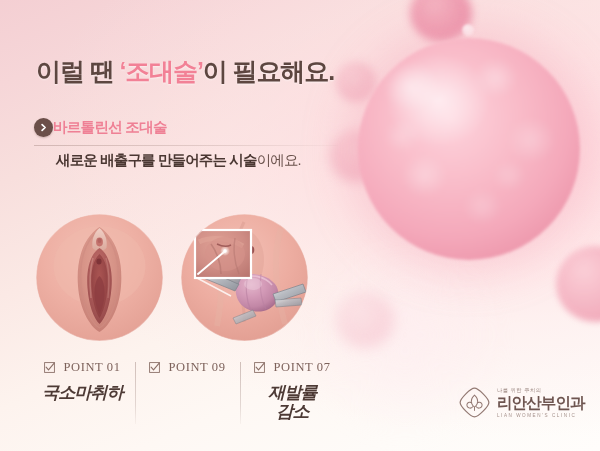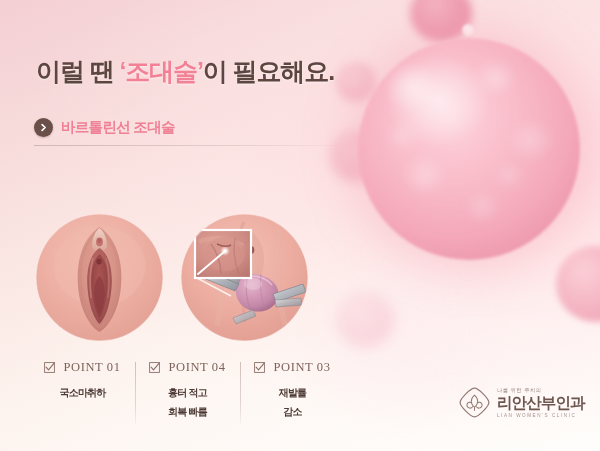--- a/index.html
+++ b/index.html
@@ -95,21 +95,21 @@
     position:absolute; left:36px; top:55px;
     font-size:25px; font-weight:bold;
     color:#5d4640; letter-spacing:-1.1px;
     white-space:nowrap;
     text-shadow:0 1px 2px rgba(255,255,255,0.55);
   }
   .headline .hl-accent { color:#f28196; }
 
   .subrow {
     position:absolute; left:34px; top:118px;
-    display:flex; align-items:center; gap:8px;
+    display:flex; align-items:center; gap:0;
     white-space:nowrap;
   }
   .arrow-badge {
     width:19px; height:19px; border-radius:50%;
     background:#6b4f49;
     display:flex; align-items:center; justify-content:center;
     flex:none;
     box-shadow:0 1px 2px rgba(120,90,85,0.35);
   }
   .arrow-badge svg { display:block; }
@@ -166,22 +166,22 @@
   }
   .point-head {
     display:flex; align-items:center; gap:8px;
     font-family:"Liberation Serif", serif;
     font-size:12.5px; letter-spacing:0.6px;
     color:#7d625b;
     margin-bottom:8px;
   }
   .chk { width:11px; height:11px; flex:none; display:block; }
   .point-body {
-    font-size:10px; font-weight:bold; color:#4d3a35;
-    line-height:19px; text-align:center; letter-spacing:-0.8px;
+    font-size:17px; font-weight:bold; color:#4d3a35;
+    line-height:19px; text-align:center; letter-spacing:-0.8px;font-style:italic;
   }
 
   
   .logo {
     position:absolute; left:458px; top:386px;
     display:flex; align-items:center; gap:6px;
   }
   .logo-mark { width:33px; height:33px; flex:none; display:block; opacity:.92; }
   .logo-text { display:flex; flex-direction:column; }
   .logo-tag {
@@ -220,20 +220,21 @@
         <svg width="11" height="11" viewBox="0 0 11 11" aria-hidden="true">
           <path d="M4.1 2.6 L7.1 5.5 L4.1 8.4" fill="none" stroke="#ffffff" stroke-width="1.7" stroke-linecap="round" stroke-linejoin="round"></path>
         </svg>
       </span>
       <span class="sub-ko">바르톨린선 조대술</span>
     </div>
 
     <div class="divider-h"></div>
 
     <div class="desc">
+      <div class="desc-l2"><span class="d-bold">새로운 배출구를 만들어주는 시술</span><span class="d-thin">이에요.</span></div>
     </div>
 
     <div class="illus illus-left">
       <svg viewBox="0 0 127 127" aria-hidden="true">
         <defs>
           <radialGradient id="skinA" cx="44%" cy="34%" r="72%">
             <stop offset="0%" stop-color="#f3bfb4"></stop>
             <stop offset="52%" stop-color="#eeb0a4"></stop>
             <stop offset="100%" stop-color="#e3a094"></stop>
           </radialGradient>
@@ -373,35 +374,31 @@
           <div>국소마취하</div>
         </div>
       </div>
 
       <div class="point-col">
         <div class="point-head">
           <svg class="chk" viewBox="0 0 11 11" aria-hidden="true">
             <rect x="0.6" y="0.6" width="9.8" height="9.8" fill="none" stroke="#8b7068" stroke-width="0.9"></rect>
             <path d="M2.1 5.2 L4.5 7.9 L10.4 0.9" fill="none" stroke="#8b7068" stroke-width="1.1" stroke-linecap="round"></path>
           </svg>
-          <span>POINT 04</span>
-        </div>
-        <div class="point-body">
-          <div>흉터 적고</div>
-          <div>회복 빠름</div>
+          <span>POINT 09</span>
         </div>
       </div>
 
       <div class="point-col">
         <div class="point-head">
           <svg class="chk" viewBox="0 0 11 11" aria-hidden="true">
             <rect x="0.6" y="0.6" width="9.8" height="9.8" fill="none" stroke="#8b7068" stroke-width="0.9"></rect>
             <path d="M2.1 5.2 L4.5 7.9 L10.4 0.9" fill="none" stroke="#8b7068" stroke-width="1.1" stroke-linecap="round"></path>
           </svg>
-          <span>POINT 03</span>
+          <span>POINT 07</span>
         </div>
         <div class="point-body">
           <div>재발률</div>
           <div>감소</div>
         </div>
       </div>
     </div>
 
     <div class="logo">
       <svg class="logo-mark" viewBox="0 0 34 34" aria-hidden="true">

